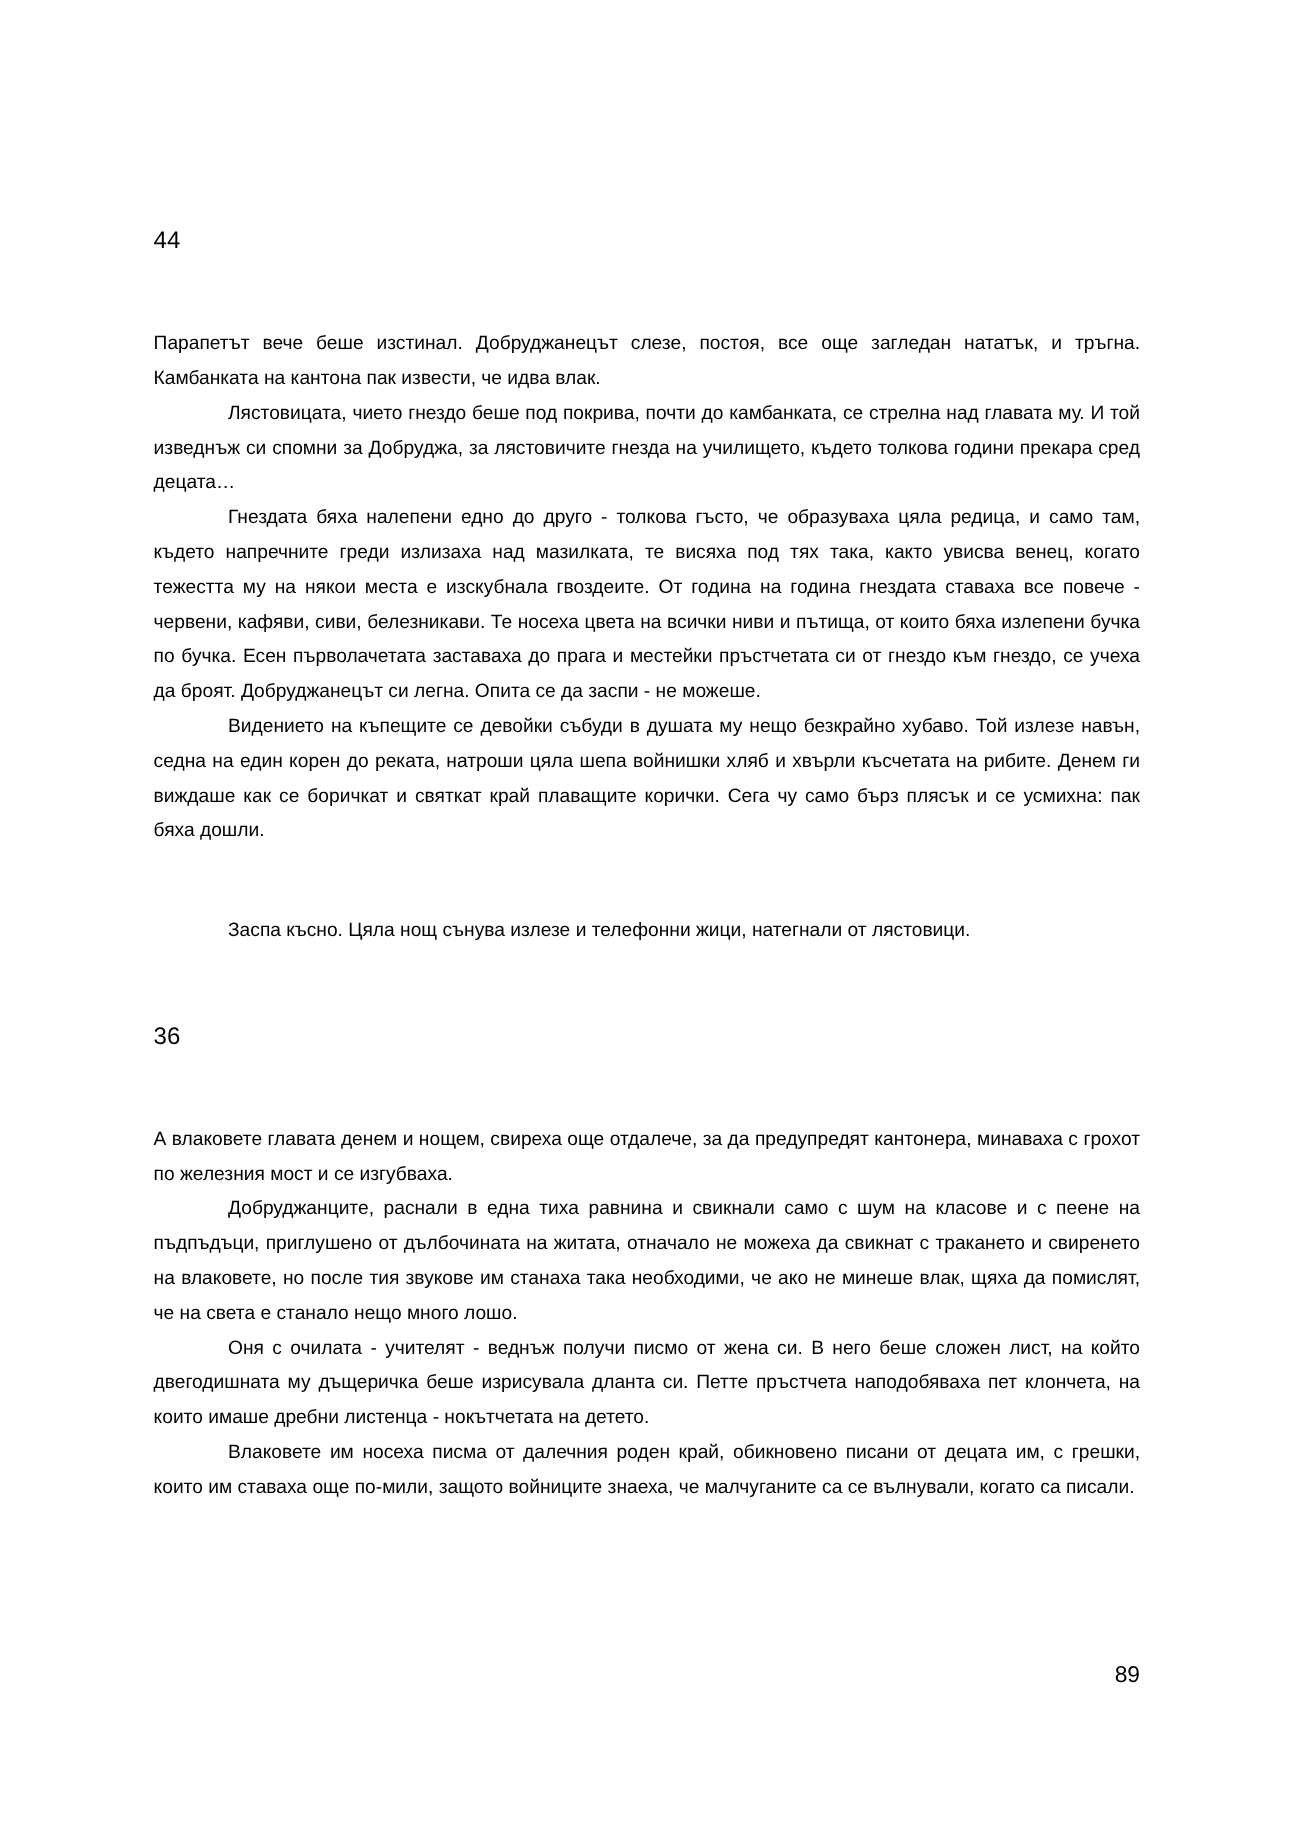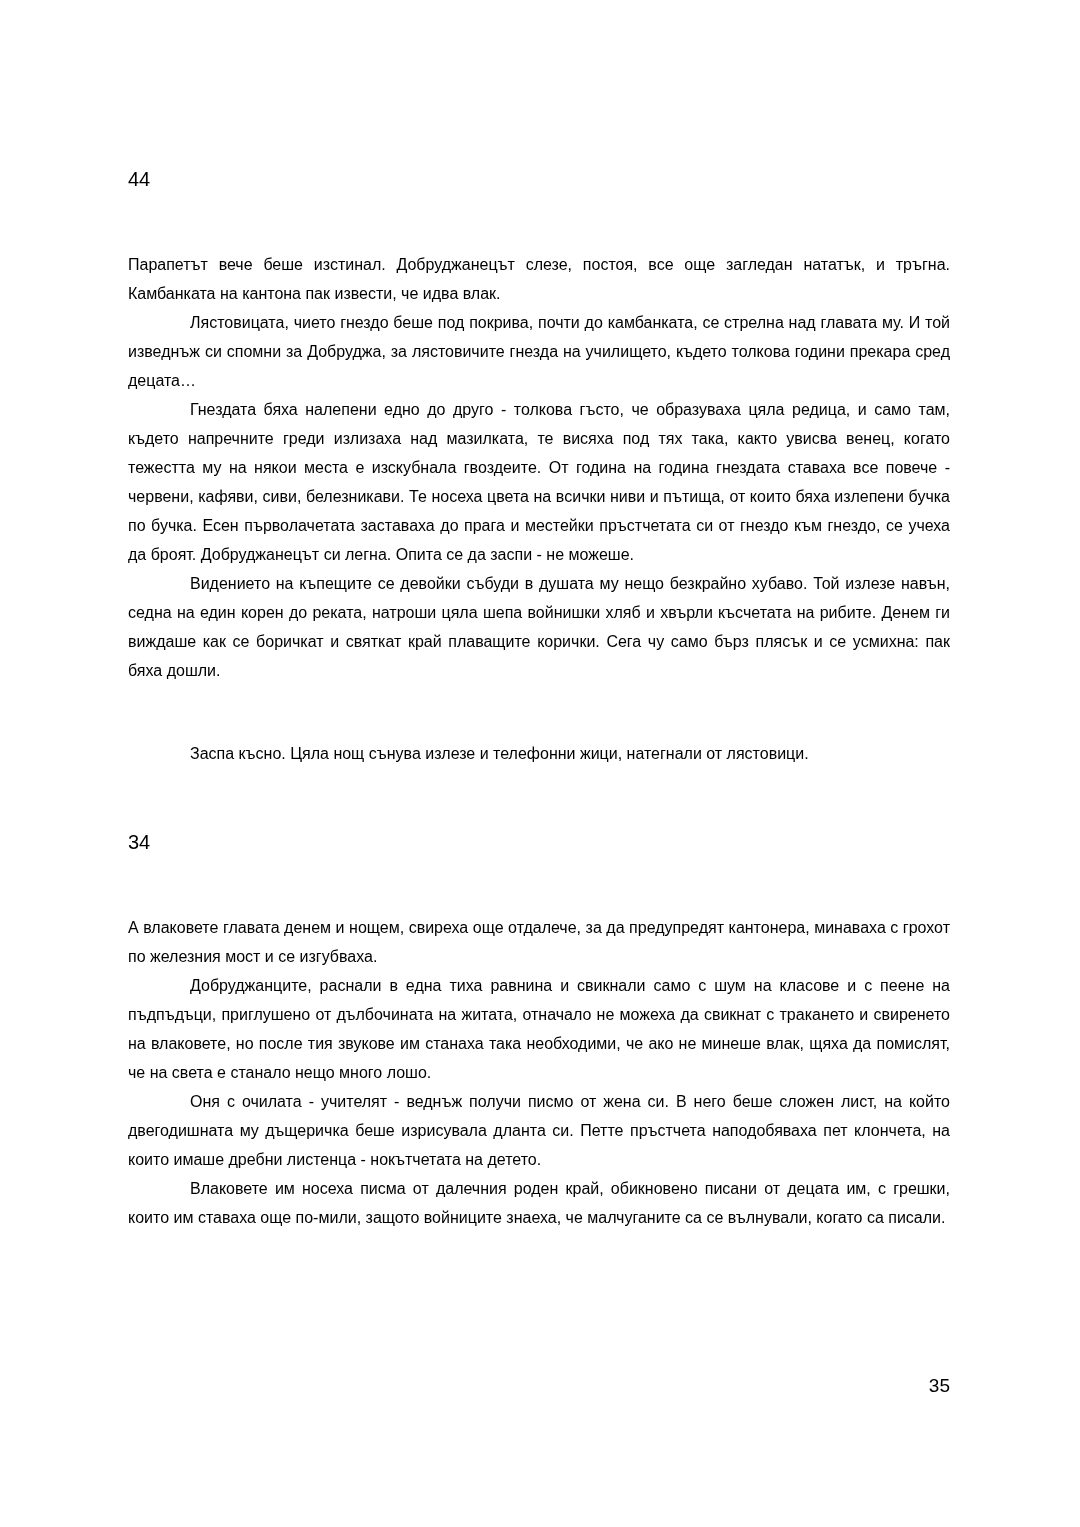--- a/index.html
+++ b/index.html
@@ -1,15 +1,15 @@
 <!DOCTYPE html>
 <html><head>
 <meta charset="utf-8">
 <style>
-  * { box-sizing: border-box; }
+  * { box-sizing: border-box; margin-top: 11px; }
   html, body {
     margin: 0;
     padding: 0;
   }
   body {
     width: 1080px;
     height: 1527px;
     background: #ffffff;
     color: #000000;
     font-family: "Liberation Sans", "DejaVu Sans", sans-serif;
@@ -56,22 +56,22 @@
   <div class="chapter">
     <p class="chapter-number">44</p>
     <p class="para">Парапетът вече беше изстинал. Добруджанецът слезе, постоя, все още загледан нататък, и тръгна. Камбанката на кантона пак извести, че идва влак.</p>
     <p class="para indent">Лястовицата, чието гнездо беше под покрива, почти до камбанката, се стрелна над главата му. И той изведнъж си спомни за Добруджа, за лястовичите гнезда на училището, където толкова години прекара сред децата…</p>
     <p class="para indent">Гнездата бяха налепени едно до друго - толкова гъсто, че образуваха цяла редица, и само там, където напречните греди излизаха над мазилката, те висяха под тях така, както увисва венец, когато тежестта му на някои места е изскубнала гвоздеите. От година на година гнездата ставаха все повече - червени, кафяви, сиви, белезникави. Те носеха цвета на всички ниви и пътища, от които бяха излепени бучка по бучка. Есен първолачетата заставаха до прага и местейки пръстчетата си от гнездо към гнездо, се учеха да броят. Добруджанецът си легна. Опита се да заспи - не можеше.</p>
     <p class="para indent">Видението на къпещите се девойки събуди в душата му нещо безкрайно хубаво. Той излезе навън, седна на един корен до реката, натроши цяла шепа войнишки хляб и хвърли късчетата на рибите. Денем ги виждаше как се боричкат и святкат край плаващите корички. Сега чу само бърз плясък и се усмихна: пак бяха дошли.</p>
     <p class="para indent spaced">Заспа късно. Цяла нощ сънува излезе и телефонни жици, натегнали от лястовици.</p>
   </div>
 
   <div class="chapter">
-    <p class="chapter-number">34</p>
+    <p class="chapter-number">36</p>
     <p class="para">А влаковете главата денем и нощем, свиреха още отдалече, за да предупредят кантонера, минаваха с грохот по железния мост и се изгубваха.</p>
     <p class="para indent">Добруджанците, раснали в една тиха равнина и свикнали само с шум на класове и с пеене на пъдпъдъци, приглушено от дълбочината на житата, отначало не можеха да свикнат с тракането и свиренето на влаковете, но после тия звукове им станаха така необходими, че ако не минеше влак, щяха да помислят, че на света е станало нещо много лошо.</p>
     <p class="para indent">Оня с очилата - учителят - веднъж получи писмо от жена си. В него беше сложен лист, на който двегодишната му дъщеричка беше изрисувала дланта си. Петте пръстчета наподобяваха пет клончета, на които имаше дребни листенца - нокътчетата на детето.</p>
     <p class="para indent">Влаковете им носеха писма от далечния роден край, обикновено писани от децата им, с грешки, които им ставаха още по-мили, защото войниците знаеха, че малчуганите са се вълнували, когато са писали.</p>
   </div>
 
 </div>
 
-<div class="page-number">35</div>
+<div class="page-number">89</div>
 
 </body></html>

